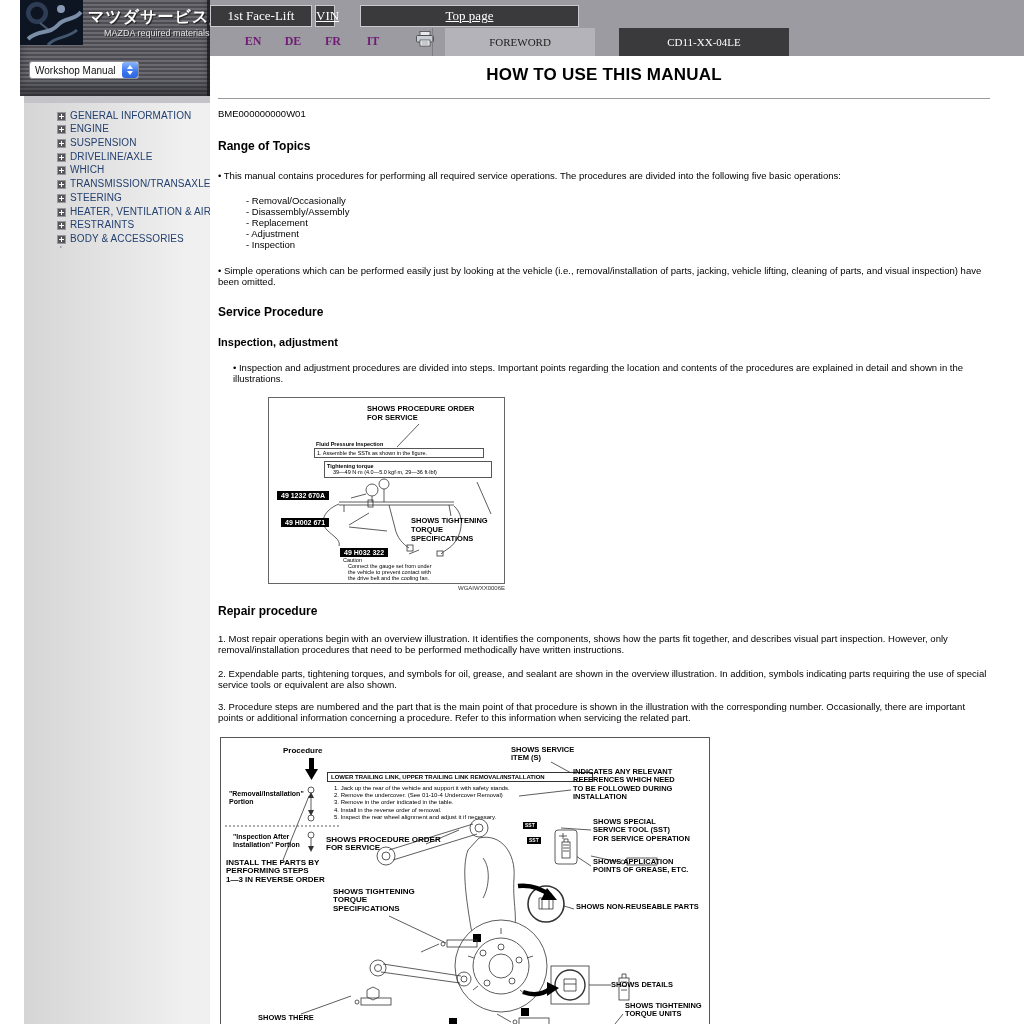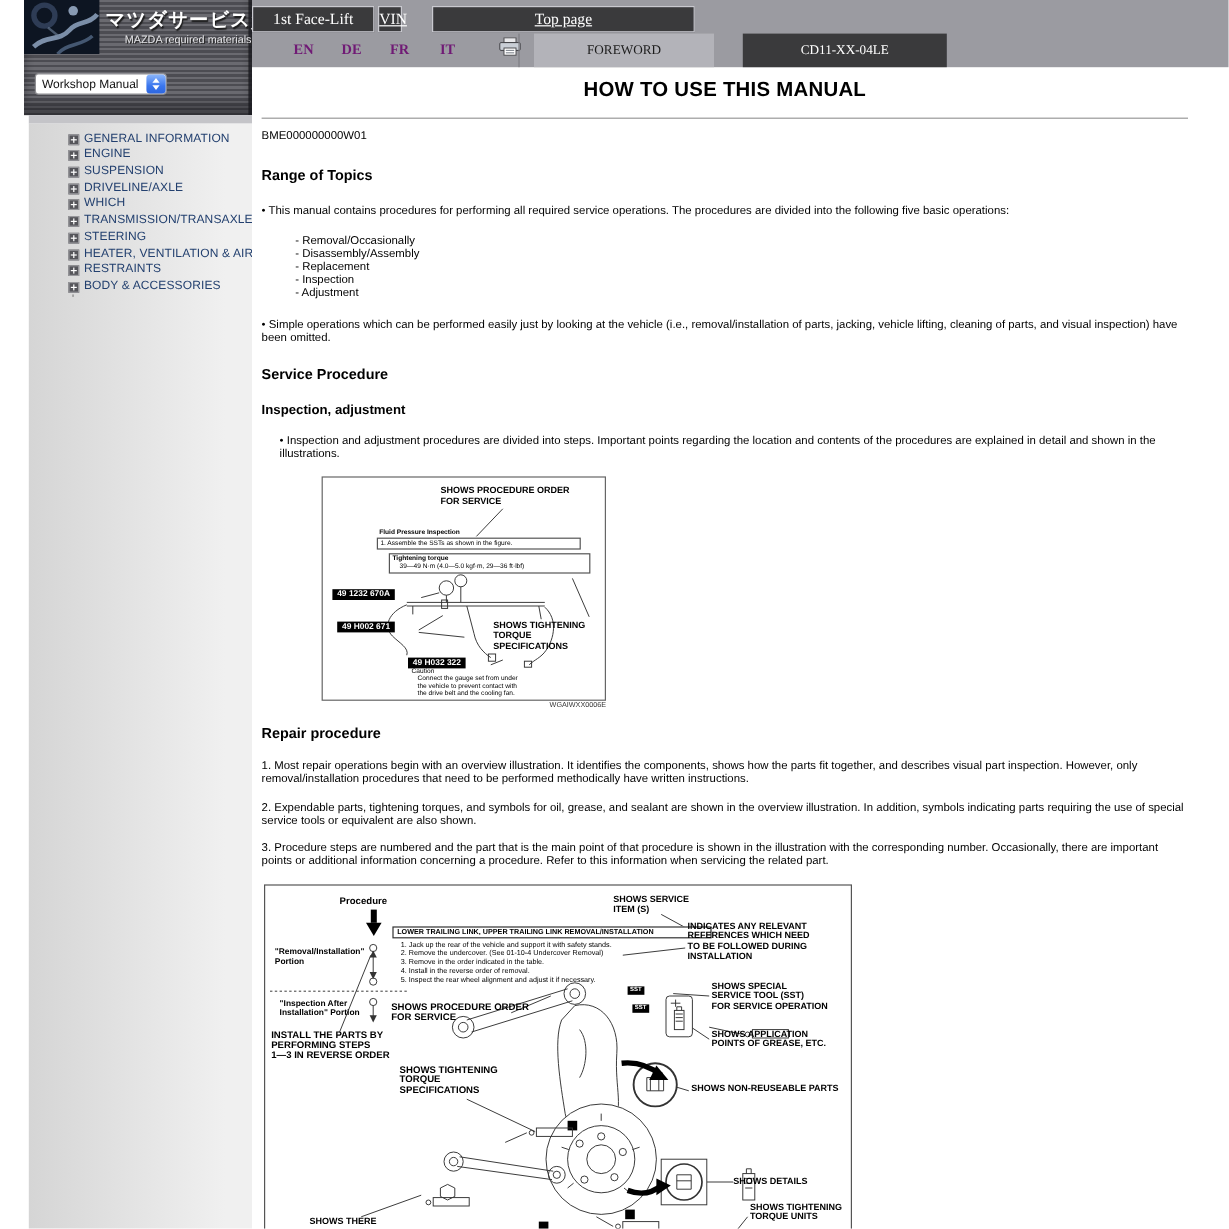--- a/index.html
+++ b/index.html
@@ -200,22 +200,22 @@
     <div class="h1">HOW TO USE THIS MANUAL</div>
     <div class="rule"></div>
     <div class="code">BME000000000W01</div>
 
     <div class="h2 mt20">Range of Topics</div>
     <p class="body mt17">• This manual contains procedures for performing all required service operations. The procedures are divided into the following five basic operations:</p>
     <div class="ops">
       <div>- Removal/Occasionally</div>
       <div>- Disassembly/Assembly</div>
       <div>- Replacement</div>
+      <div>- Adjustment</div>
       <div>- Inspection</div>
-      <div>- Adjustment</div>
     </div>
     <p class="body mt15">• Simple operations which can be performed easily just by looking at the vehicle (i.e., removal/installation of parts, jacking, vehicle lifting, cleaning of parts, and visual inspection) have been omitted.</p>
 
     <div class="h2 mt17">Service Procedure</div>
     <div class="h3 mt17">Inspection, adjustment</div>
     <p class="body indent mt14">• Inspection and adjustment procedures are divided into steps. Important points regarding the location and contents of the procedures are explained in detail and shown in the illustrations.</p>
 
     <div class="fig1">
       <svg width="237" height="187" viewBox="0 0 237 187">
         <g class="fl">

